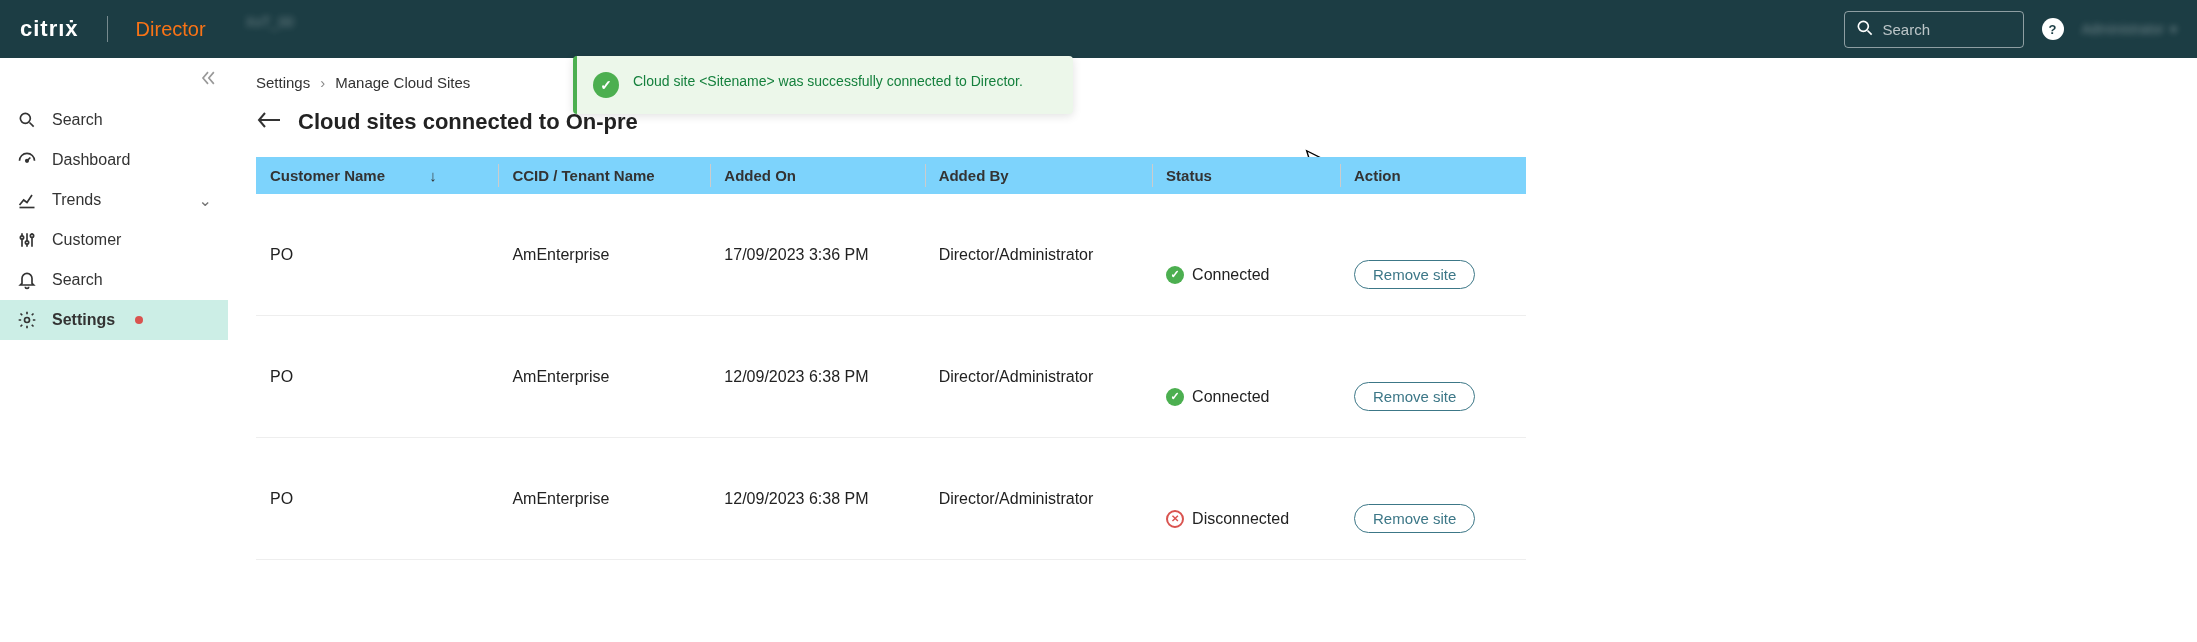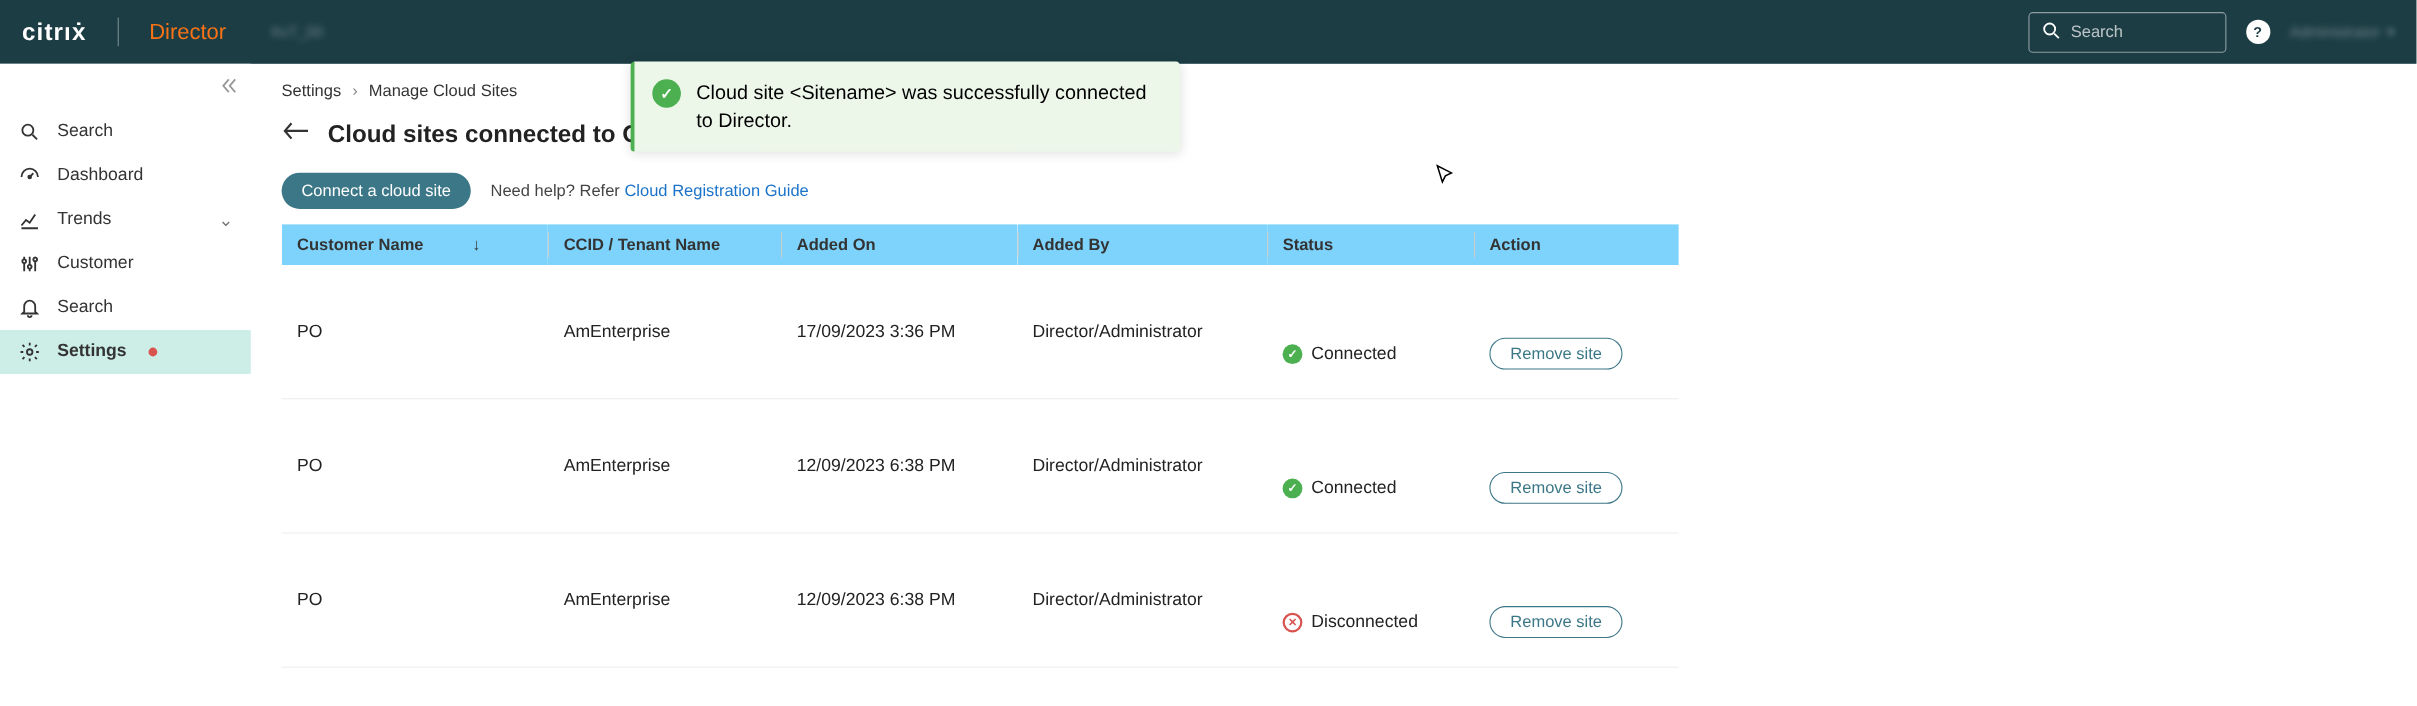--- a/index.html
+++ b/index.html
@@ -2,21 +2,20 @@
 <html><head>
 <meta charset="utf-8">
 <style>
   * { box-sizing: border-box; margin: 0; padding: 0; }
   body { font-family: -apple-system, BlinkMacSystemFont, "Segoe UI", Arial, sans-serif; font-size: 14px; color: #333; background: #fff; }
 
   .header {
     height: 58px;
     background: #1c3d44;
     display: flex;
-    align-items: center;
     padding: 14px 20px;
     color: #fff;
   }
   .logo-wrap { display:flex; align-items:center; gap: 12px; }
   .logo { font-weight: bold; font-size: 22px; letter-spacing: 1px; }
   .vdiv { width:1px; height: 26px; background: rgba(255,255,255,0.4); margin: 0 16px; }
   .product-name { font-size: 20px; font-weight: 400; color: #f97316; }
   .header-blur { margin-left: 40px; color: rgba(255,255,255,0.35); filter: blur(3px); }
   .header-right { margin-left:auto; display:flex; align-items:center; gap: 18px; }
   .search-box {
@@ -64,21 +63,21 @@
   .remove-btn { border:1.5px solid #3c7787; color:#3c7787; background:#fff; padding: 5px 18px; border-radius: 18px; font-size:15px; cursor:pointer;margin-top:40px; }
 
   .toast {
     position:absolute; top: -2px; left: 345px;
     background: #ecf7ea; border-left: 4px solid #4caf50;
     border-radius: 4px; box-shadow: 0 2px 10px rgba(0,0,0,0.12);
     padding: 16px 24px 16px 16px; display:flex; align-items:flex-start; gap: 14px;
     width: 500px; z-index: 10;
   }
   .toast .tick { width:26px; height:26px; border-radius:50%; background:#4caf50; display:flex; align-items:center; justify-content:center; color:#fff; font-weight:bold; flex-shrink:0; }
-  .toast .msg { font-size:18px; color:#000000; line-height:1.4; }
+  .toast .msg { font-size:14px; color:#15803d; line-height:1.4; }
 
   .cursor { position:absolute; top:90px; left:1075px; pointer-events:none; }
   .cursor svg { width:22px; height:22px; }
 
   .icon-svg { width:20px; height:20px; }
 </style>
 </head>
 <body>
 
 <div class="header">
@@ -201,26 +200,20 @@
     <div class="title-row">
       <span class="back-arrow">
         <svg width="26" height="20" viewBox="0 0 26 20" fill="none" stroke="#333" stroke-width="2">
             <path d="M9 3l-6 7 6 7"></path>
             <line x1="3" y1="10" x2="24" y2="10"></line>
           </svg>
       </span>
       <h1 class="page-title">Cloud sites connected to On-pre</h1>
     </div>
 
-    <div class="action-row">
-      <button class="primary-btn">Connect a cloud site</button>
-      <span class="help-text">
-        <span>Need help? Refer </span><a class="help-link" href="#">Cloud Registration Guide</a>
-      </span>
-    </div>
 
     <table>
       <thead>
         <tr>
           <th>
             <span>Customer Name</span>
             <span class="sort-icon">↓</span>
           </th>
           <th>CCID / Tenant Name</th>
           <th>Added On</th>

